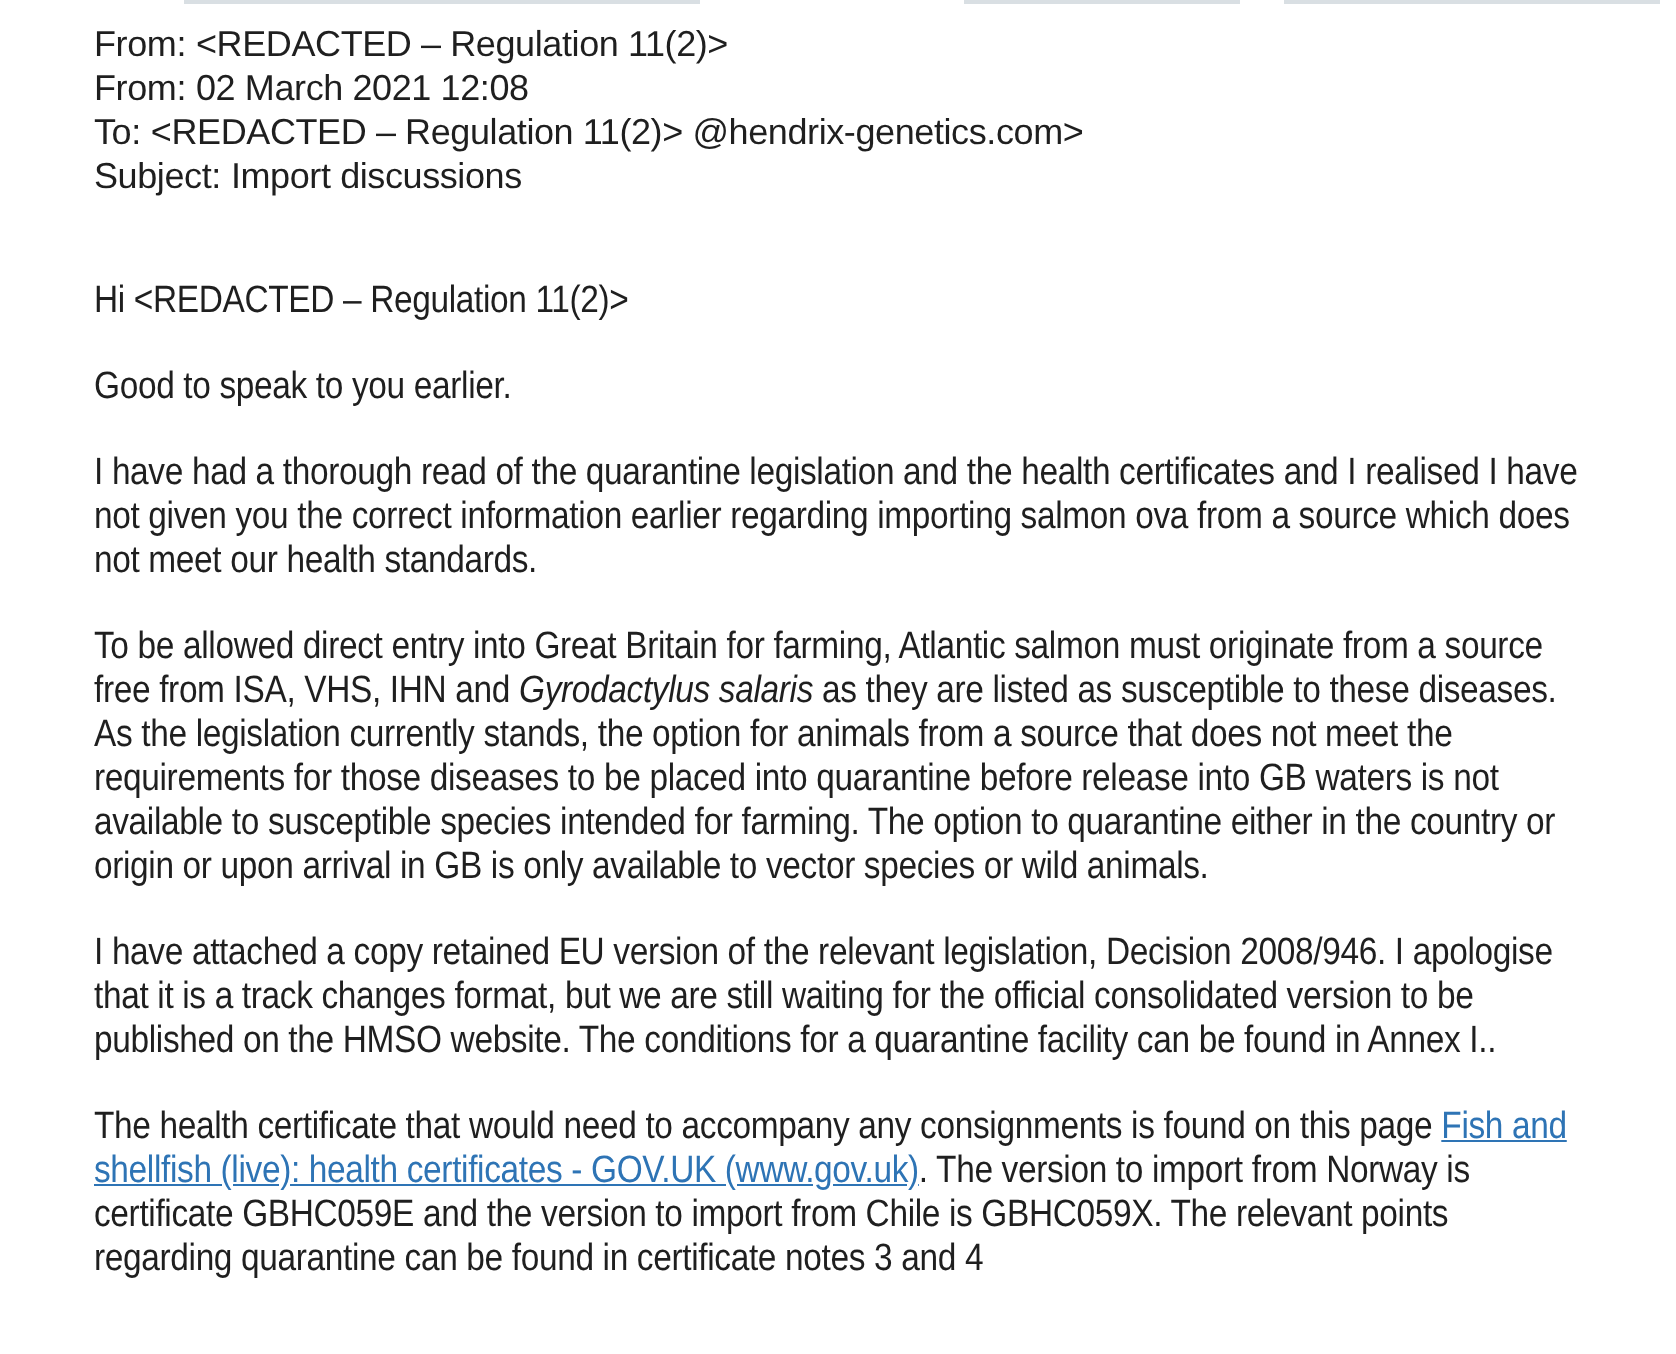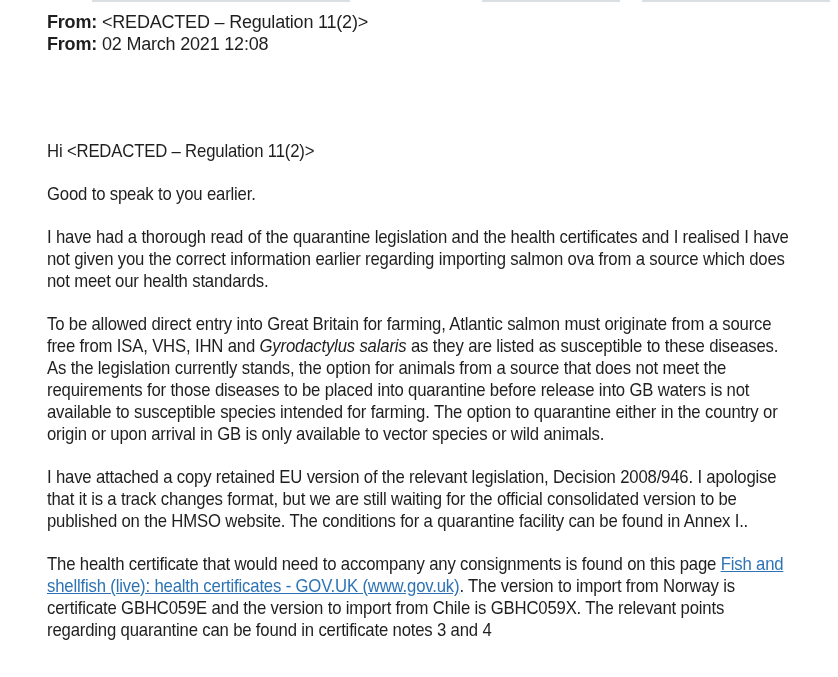--- a/index.html
+++ b/index.html
@@ -19,21 +19,21 @@
   .f2 { left: 482px; width: 138px; }
   .f3 { left: 642px; width: 188px; }
 
   .email-header {
     padding: 11px 0 0 47px;
     font-size: 18px;
     line-height: 22px;
     letter-spacing: -0.2px;
   }
   .hdr-row { white-space: nowrap; }
-  .hdr-label { font-weight: bold; margin-right: 5px; }
+  .hdr-label { font-weight: normal; margin-right: 5px; }
   .hdr-value { font-weight: normal; margin-top: 36px; }
 
   .email-body {
     position: absolute;
     left: 47px;
     top: 140px;
     width: 850px;
     transform: scaleX(0.88);
     transform-origin: left top;
     font-size: 19px;
@@ -59,20 +59,26 @@
     <span class="frag f3"></span>
   </div>
 
   <div class="email-header">
     <div class="hdr-row">
       <span class="hdr-label">From:</span><span class="hdr-value">&lt;REDACTED – Regulation 11(2)&gt;</span>
     </div>
     <div class="hdr-row">
       <span class="hdr-label">From:</span><span class="hdr-value">02 March 2021 12:08</span>
     </div>
+    <div class="hdr-row">
+      <span class="hdr-label">To:</span><span class="hdr-value">&lt;REDACTED – Regulation 11(2)&gt; @hendrix-genetics.com&gt;</span>
+    </div>
+    <div class="hdr-row">
+      <span class="hdr-label">Subject:</span><span class="hdr-value">Import discussions</span>
+    </div>
   </div>
 
   <div class="email-body">
     <p>Hi &lt;REDACTED – Regulation 11(2)&gt;</p>
     <p>Good to speak to you earlier.</p>
     <p>I have had a thorough read of the quarantine legislation and the health certificates and I realised I have not given you the correct information earlier regarding importing salmon ova from a source which does not meet our health standards.</p>
     <p>
       <span>To be allowed direct entry into Great Britain for farming, Atlantic salmon must originate from a source free from ISA, VHS, IHN and </span><span class="species-italic">Gyrodactylus salaris</span><span> as they are listed as susceptible to these diseases. As the legislation currently stands, the option for animals from a source that does not meet the requirements for those diseases to be placed into quarantine before release into GB waters is not available to susceptible species intended for farming. The option to quarantine either in the country or origin or upon arrival in GB is only available to vector species or wild animals.</span>
     </p>
     <p>I have attached a copy retained EU version of the relevant legislation, Decision 2008/946. I apologise that it is a track changes format, but we are still waiting for the official consolidated version to be published on the HMSO website. The conditions for a quarantine facility can be found in Annex I..</p>

